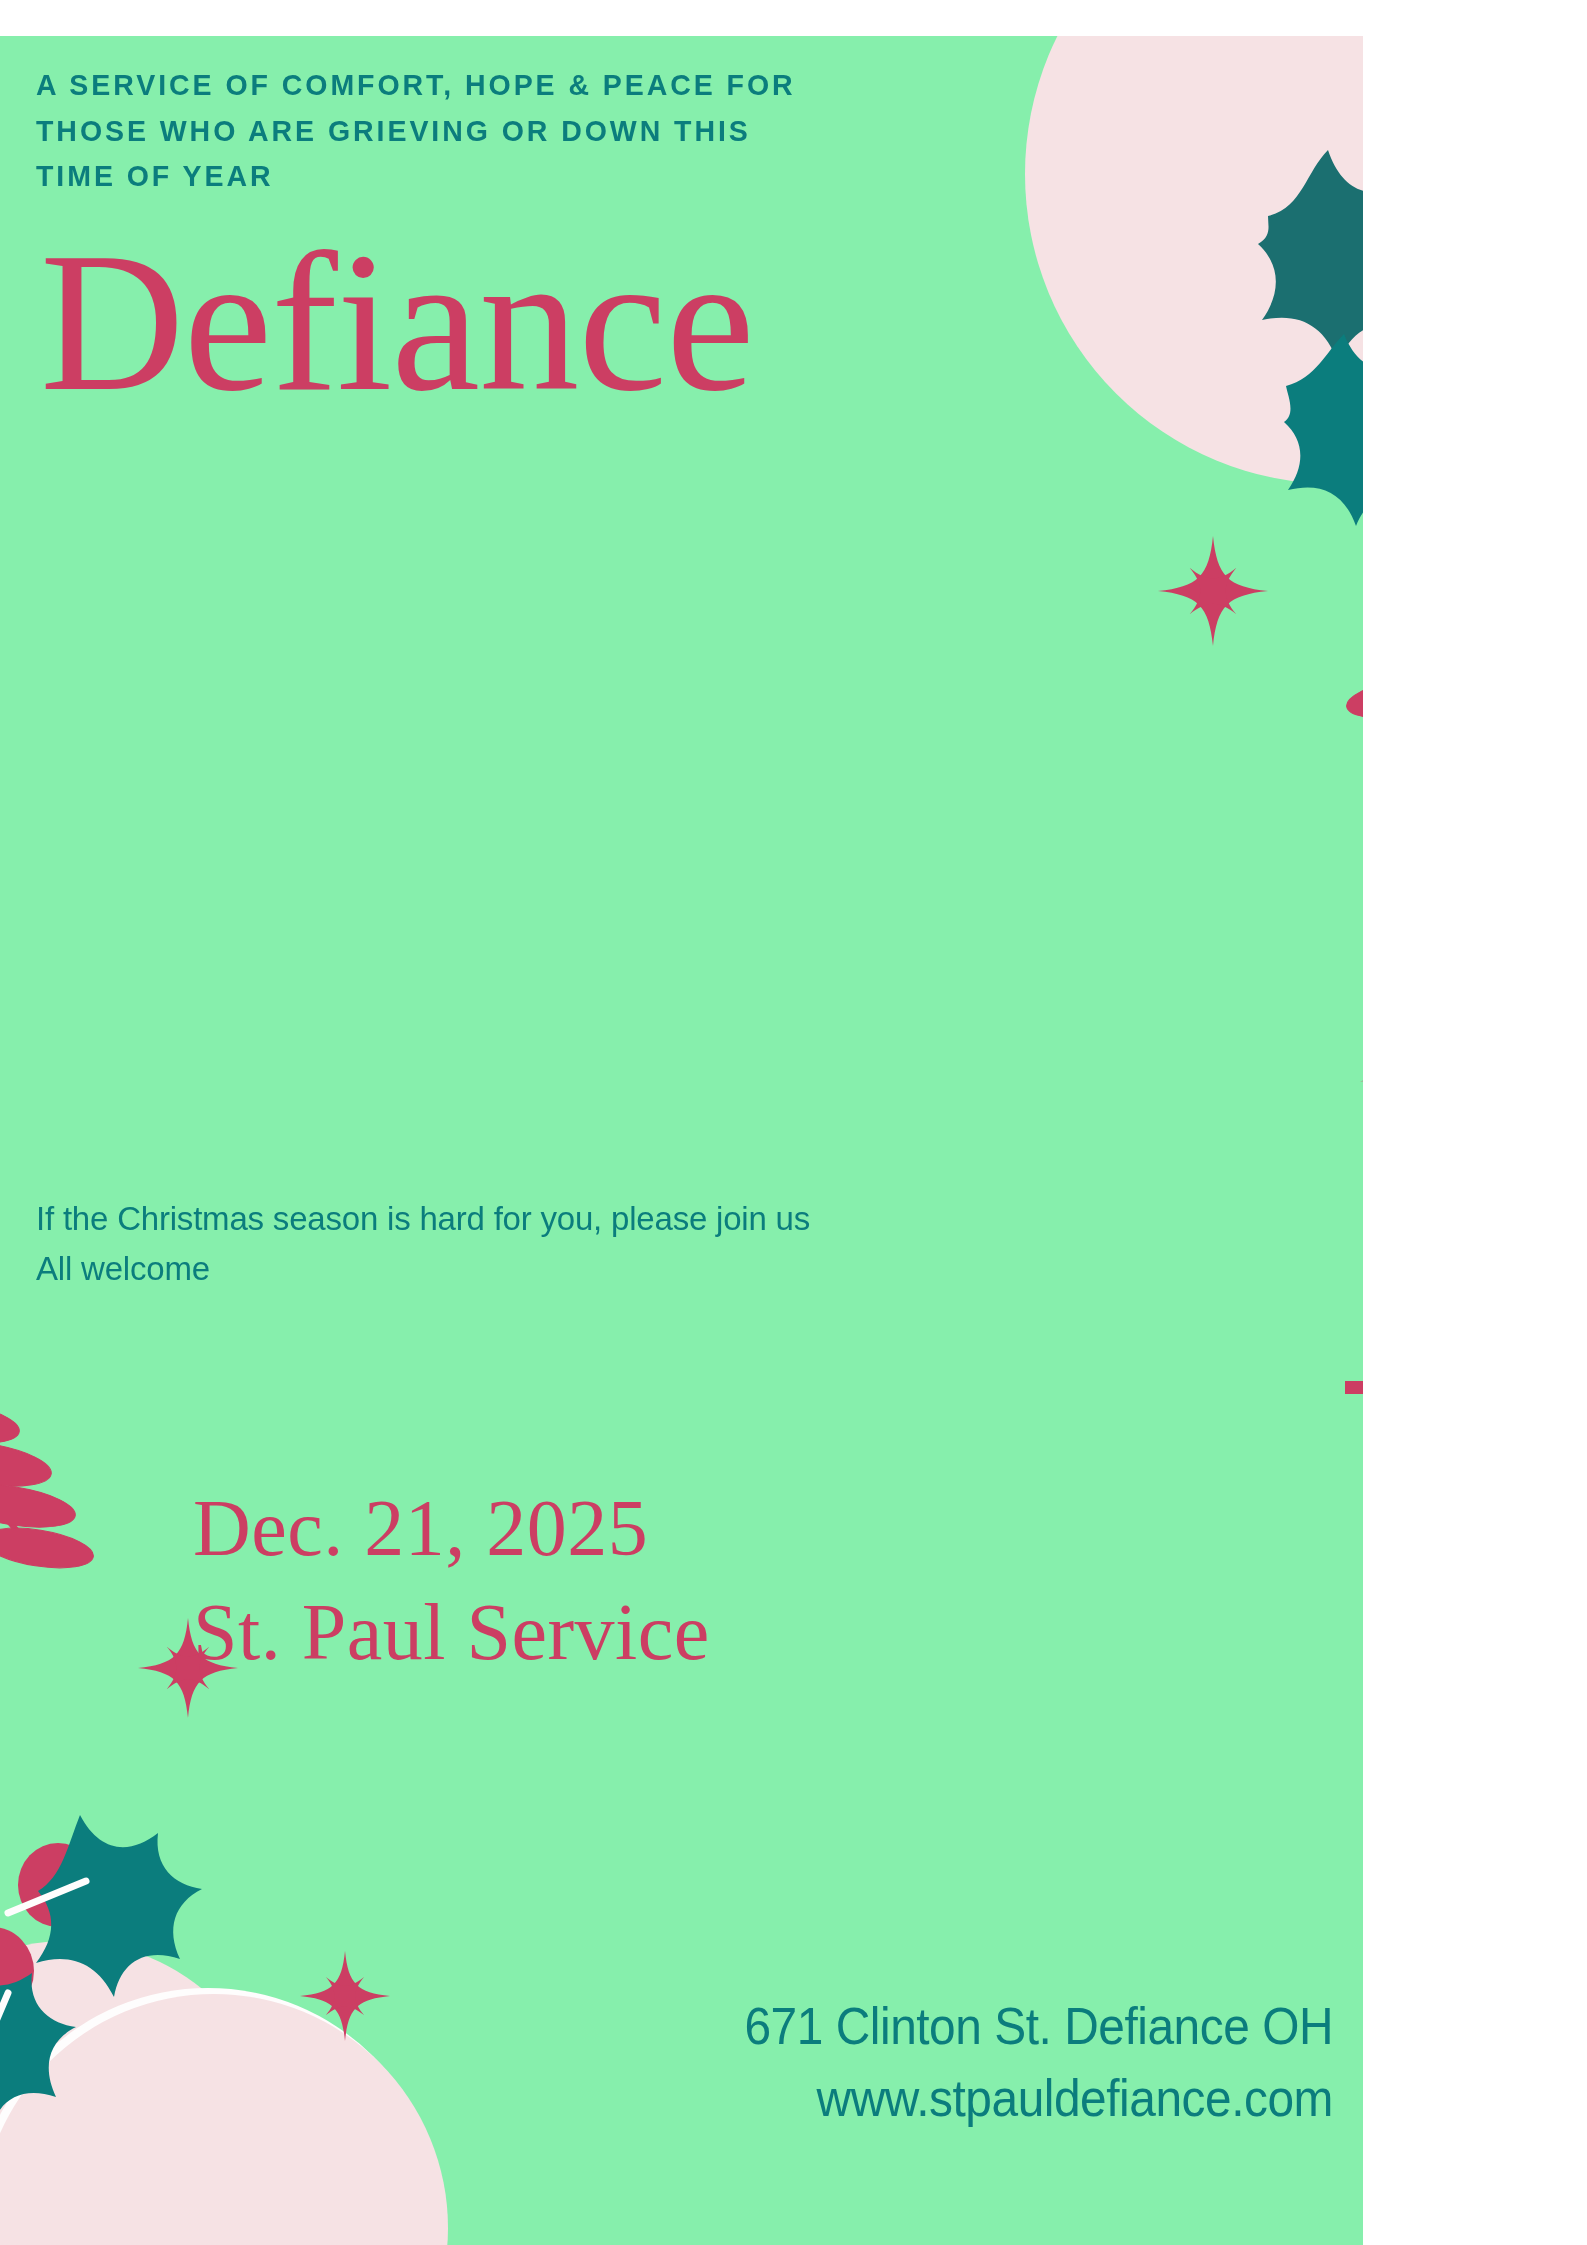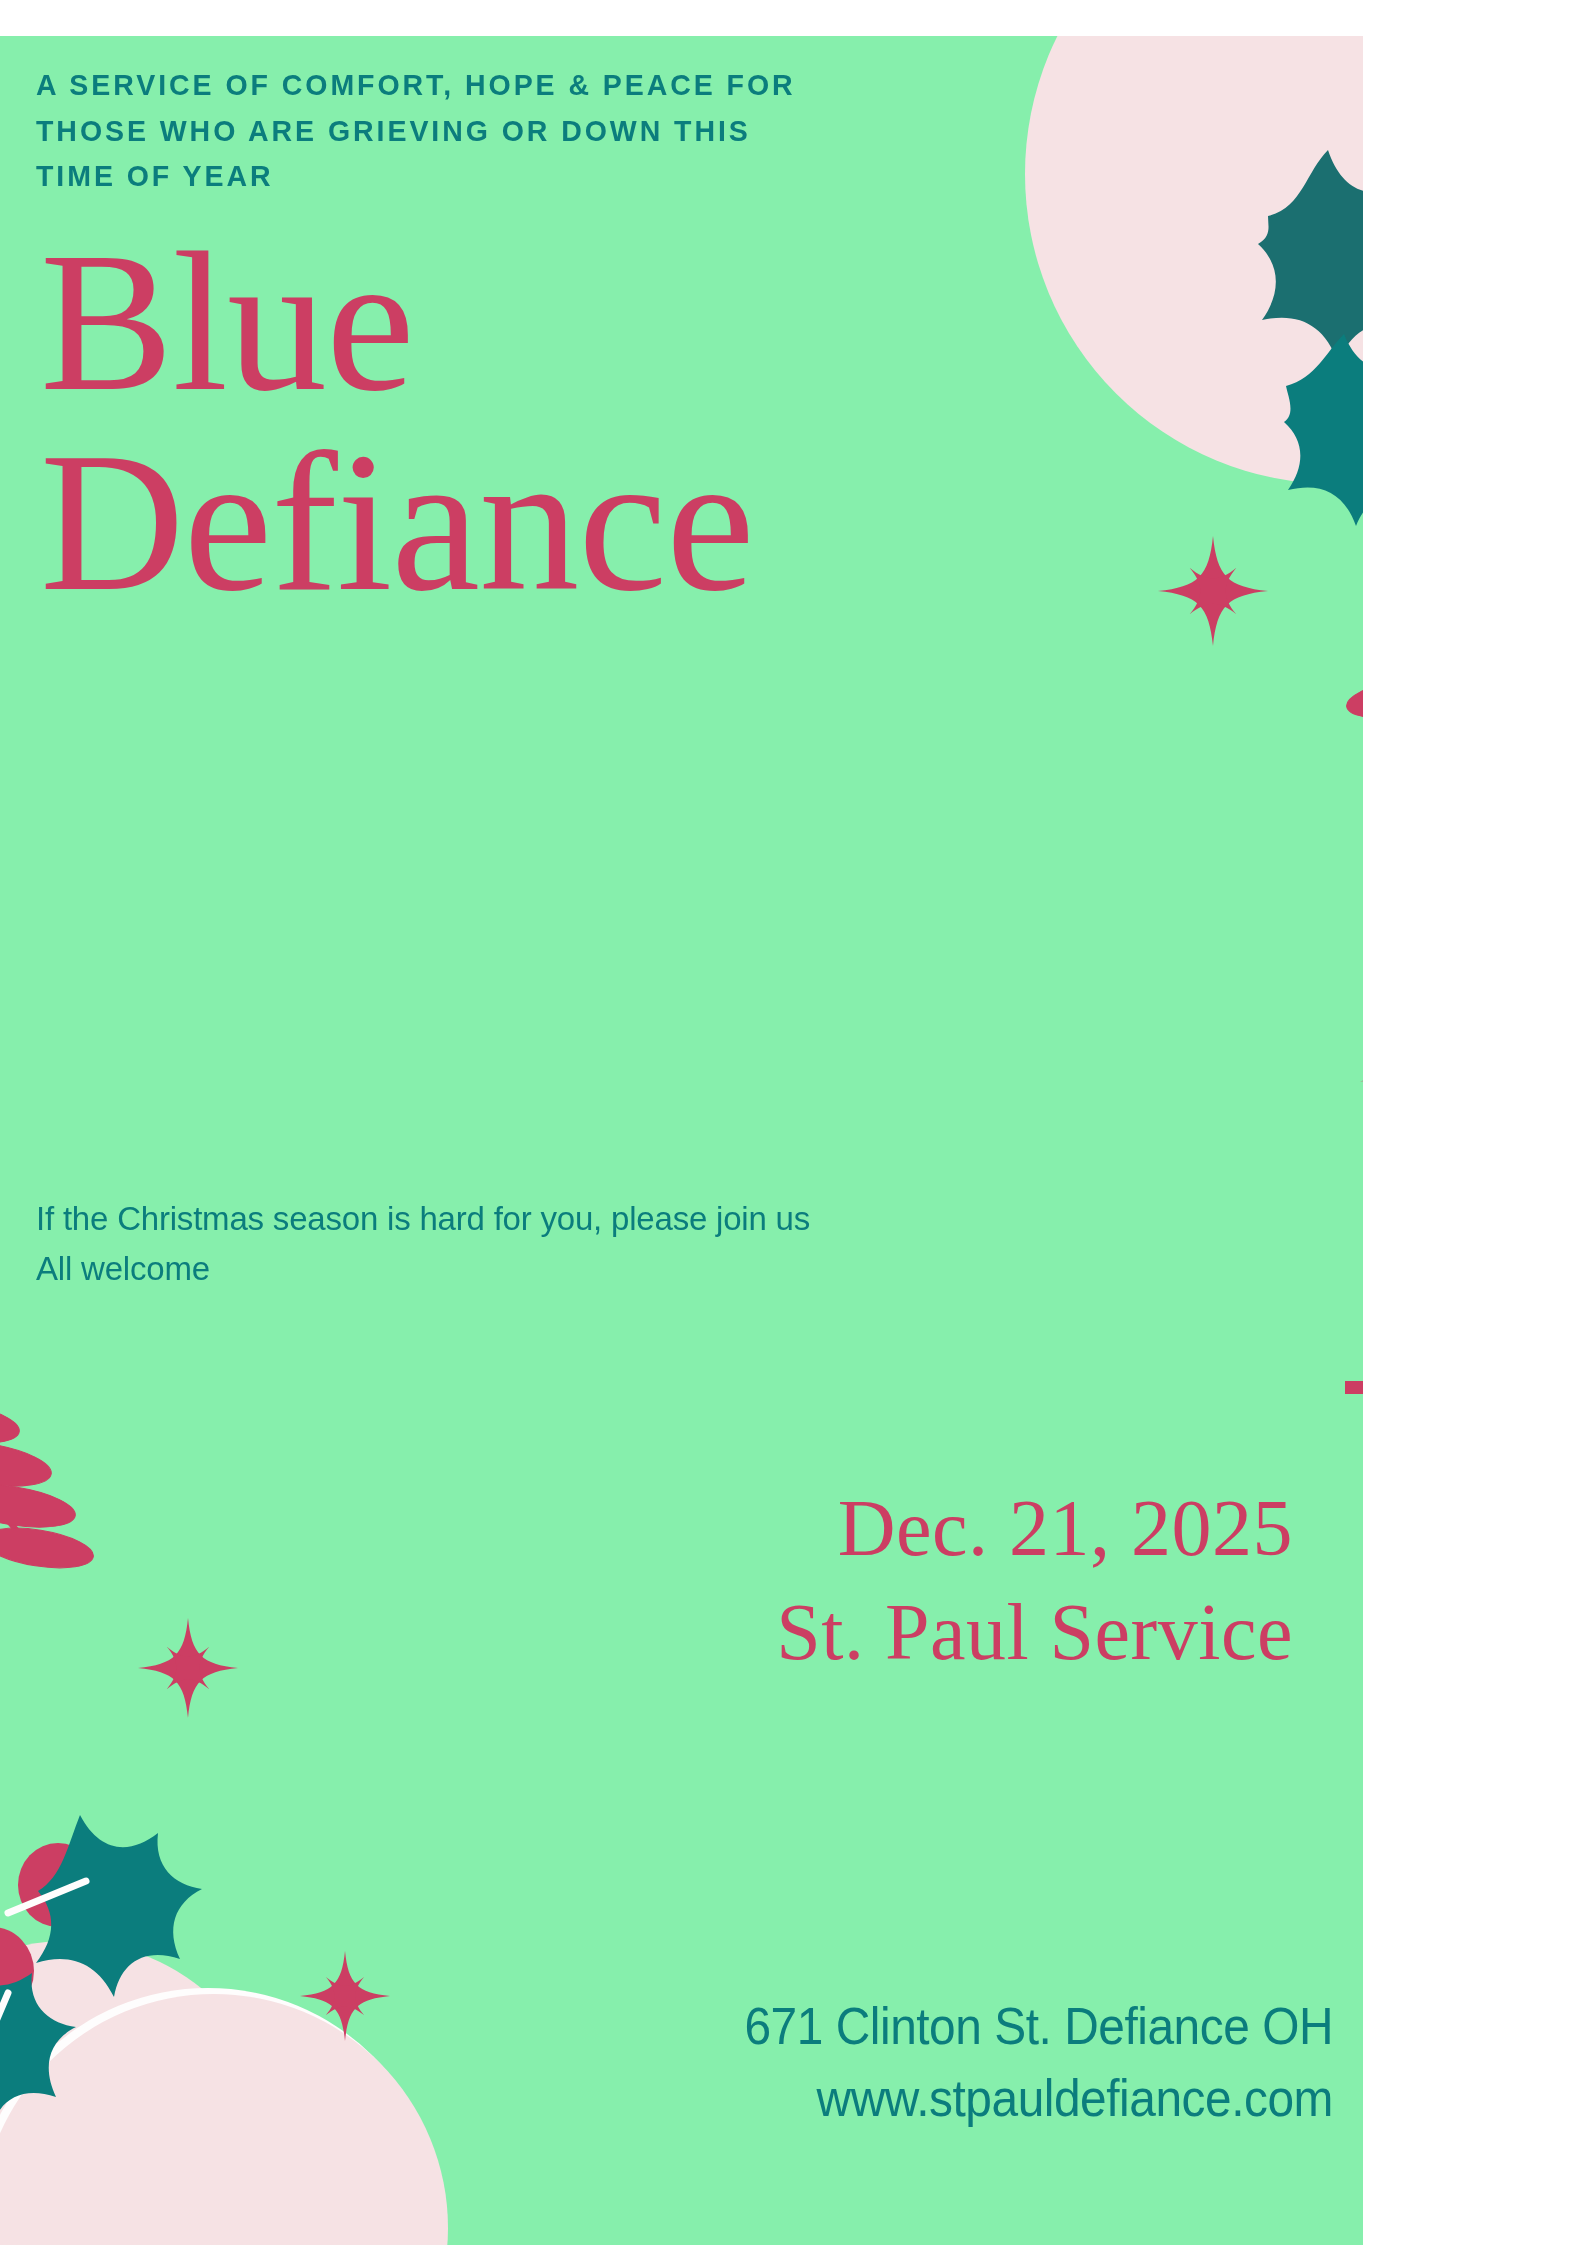--- a/index.html
+++ b/index.html
@@ -106,21 +106,21 @@
     width: 160px;
     height: 13px;
     background: #cc3e63;
   }
 
   .event {
     position: absolute;
     right: 70px;
     top: 1440px;
     width: 1100px;
-    text-align: right;
+    text-align: left;
     color: #cc3e63;
     font-family: "Liberation Serif", serif;
     font-size: 80px;
     line-height: 1.30;
     letter-spacing: 0.5px;
   }
   .event .ln { display: block; }
 
   .contact {
     position: absolute;
@@ -260,21 +260,20 @@
     </svg>
   </div>
 
   <div class="eyebrow">
     <span class="ln">A SERVICE OF COMFORT, HOPE &amp;</span>
     <span class="ln">PEACE FOR THOSE WHO ARE GRIEVING</span>
     <span class="ln">OR DOWN THIS TIME OF YEAR</span>
   </div>
 
   <div class="headline">
-    <span class="ln">Blue</span>
     <span class="ln">Defiance</span>
   </div>
 
   <div class="lede">
     <span class="ln">If the Christmas season is hard for you, please join us</span>
     <span class="ln">All welcome</span>
   </div>
 
   <div class="accent-bar"></div>
 

